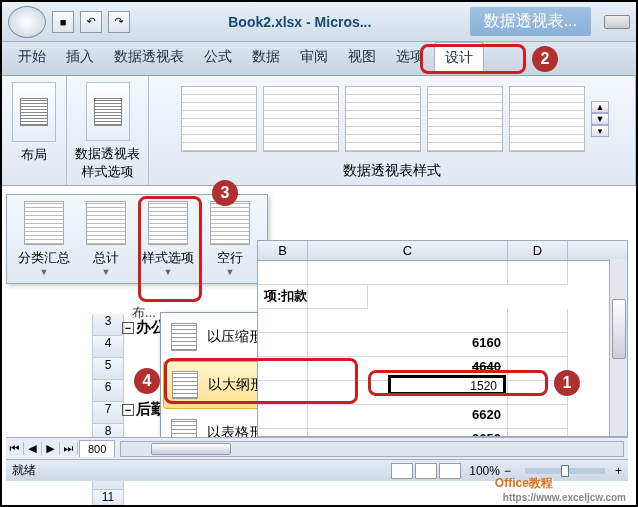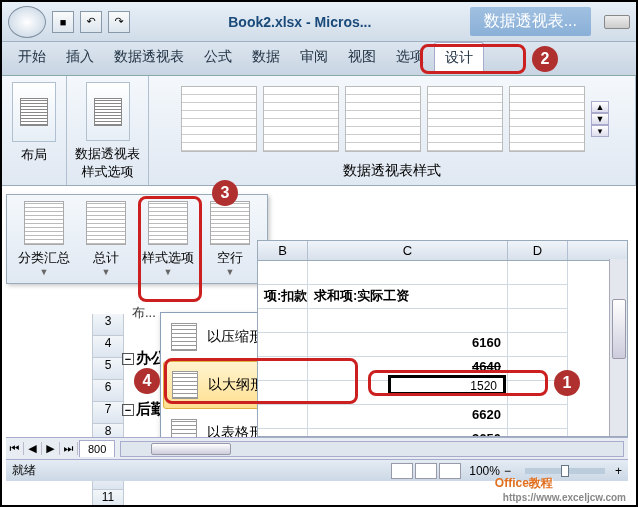--- a/index.html
+++ b/index.html
@@ -175,21 +175,21 @@
   <div>4</div>
   <div>5</div>
   <div>6</div>
   <div>7</div>
   <div>8</div>
   <div>9</div>
   <div>10</div>
   <div>11</div>
 </div>
 
-<div class="lefttext" style="top:347px"><span class="expand">−</span><span>办公</span></div>
+<div class="lefttext" style="top:316px"><span class="expand">−</span><span>办公</span></div>
 <div class="lefttext" style="top:398px"><span class="expand">−</span><span>后勤</span></div>
 
 <div class="menu">
   <div class="menu-item">
       <div class="mico"></div>
       <span>以压缩形式显示(C)</span>
     </div>
   <div class="menu-item hover">
       <div class="mico"></div>
       <span>以大纲形式显示(O)</span>
@@ -208,21 +208,20 @@
     <div class="cw-d">D</div>
   </div>
   <div class="grid">
     <div class="grow">
         <div class="gcell cw-b"></div>
         <div class="gcell cw-c"></div>
         <div class="gcell cw-d"></div>
       </div>
     <div class="grow">
         <div class="gcell hdr cw-b">项:扣款</div>
-        <div class="gcell hdr cw-c">求和项:实际工资</div>
         <div class="gcell cw-d"></div>
       </div>
     <div class="grow">
         <div class="gcell cw-b"></div>
         <div class="gcell cw-c"></div>
         <div class="gcell cw-d"></div>
       </div>
     <div class="grow">
         <div class="gcell cw-b"></div>
         <div class="gcell num cw-c">6160</div>

